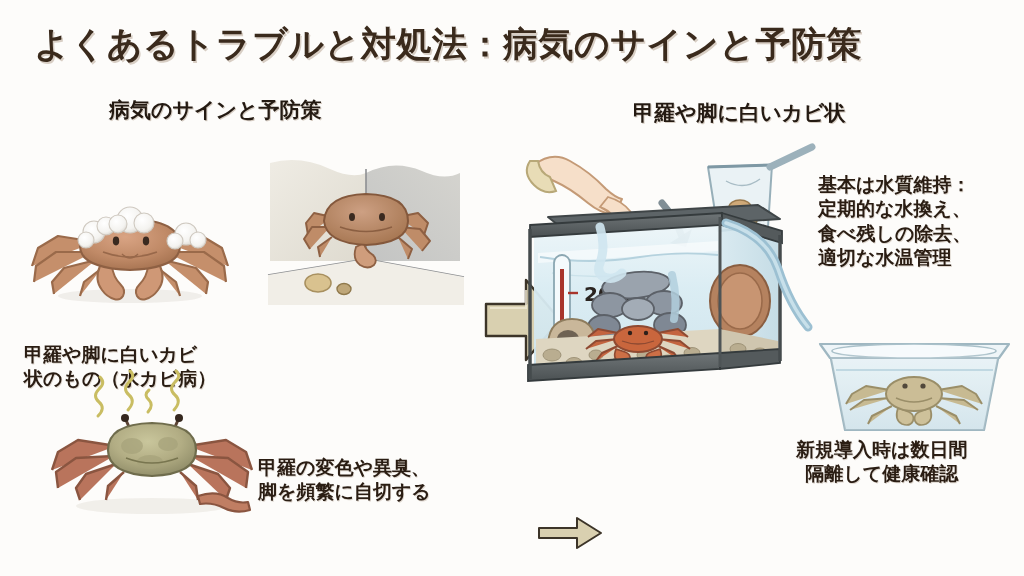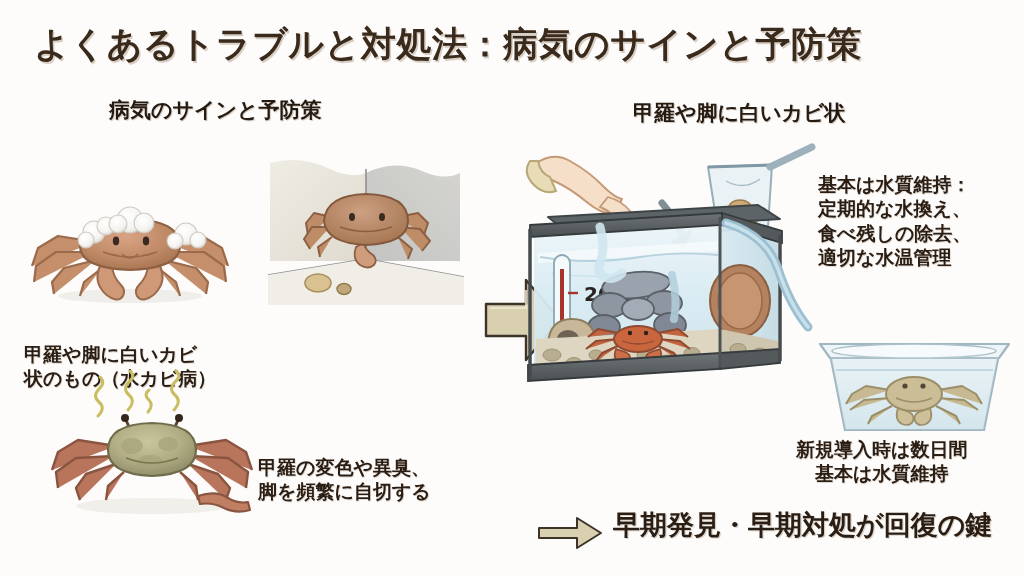--- a/index.html
+++ b/index.html
@@ -110,21 +110,21 @@
 
   <div class="caption" id="cap-discolor">甲羅の変色や異臭、
 脚を頻繁に自切する</div>
 
   <div class="caption" id="cap-water">基本は水質維持：
 定期的な水換え、
 食べ残しの除去、
 適切な水温管理</div>
 
   <div class="caption center" id="cap-quarantine">新規導入時は数日間
-基本は水質維持</div>
+隔離して健康確認</div>
 
   <div class="illus" id="illus-mold-crab">
     <svg viewBox="0 0 220 112" width="220" height="112">
       <defs>
         <radialGradient id="shellA" cx="45%" cy="35%" r="70%">
           <stop offset="0%" stop-color="#d9a484"></stop>
           <stop offset="60%" stop-color="#c08a67"></stop>
           <stop offset="100%" stop-color="#a4714f"></stop>
         </radialGradient>
         <radialGradient id="moldG" cx="40%" cy="35%" r="70%">
@@ -438,15 +438,14 @@
       <path d="M18 24 L187 24 L172 100 L33 100 Z" fill="#ffffff" opacity="0.12"></path>
     </svg>
   </div>
 
   <div class="small-arrow">
     <svg viewBox="0 0 66 34" width="66" height="34">
       <path d="M2 12 L40 12 L40 2 L64 17 L40 32 L40 22 L2 22 Z" fill="#d9d0b0" stroke="#3c3428" stroke-width="2" stroke-linejoin="round"></path>
     </svg>
   </div>
 
-  <div class="conclusion">早期発見・早期対処が回復の鍵</div>
 
 </div>
 
 </body></html>

